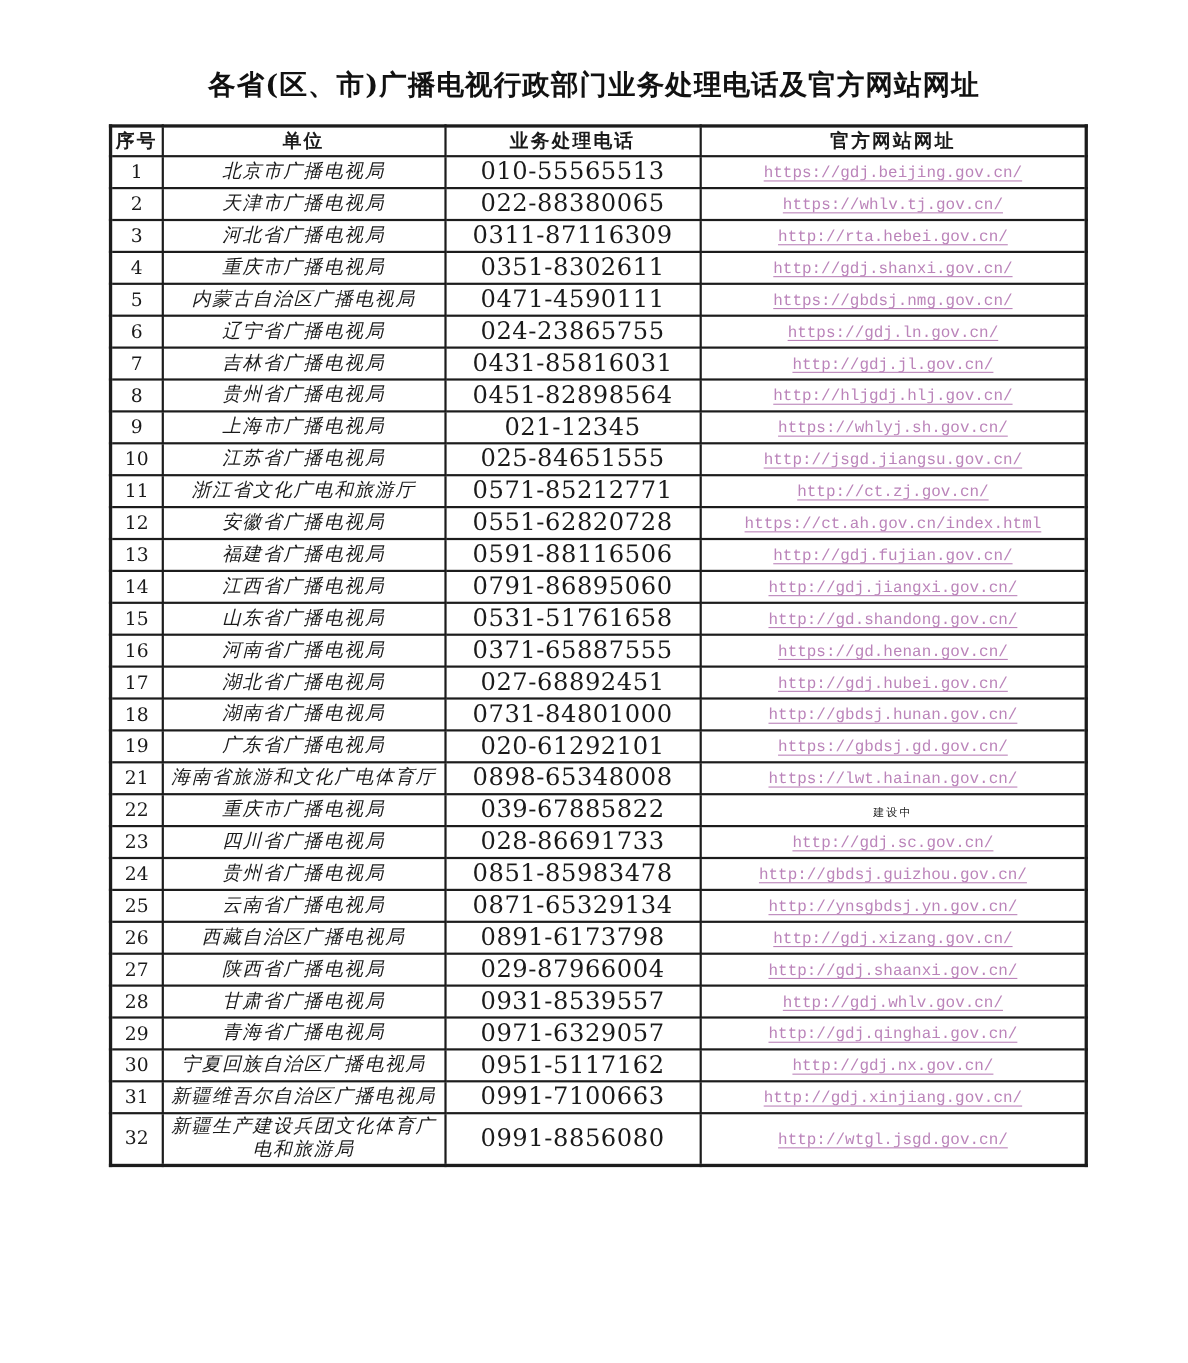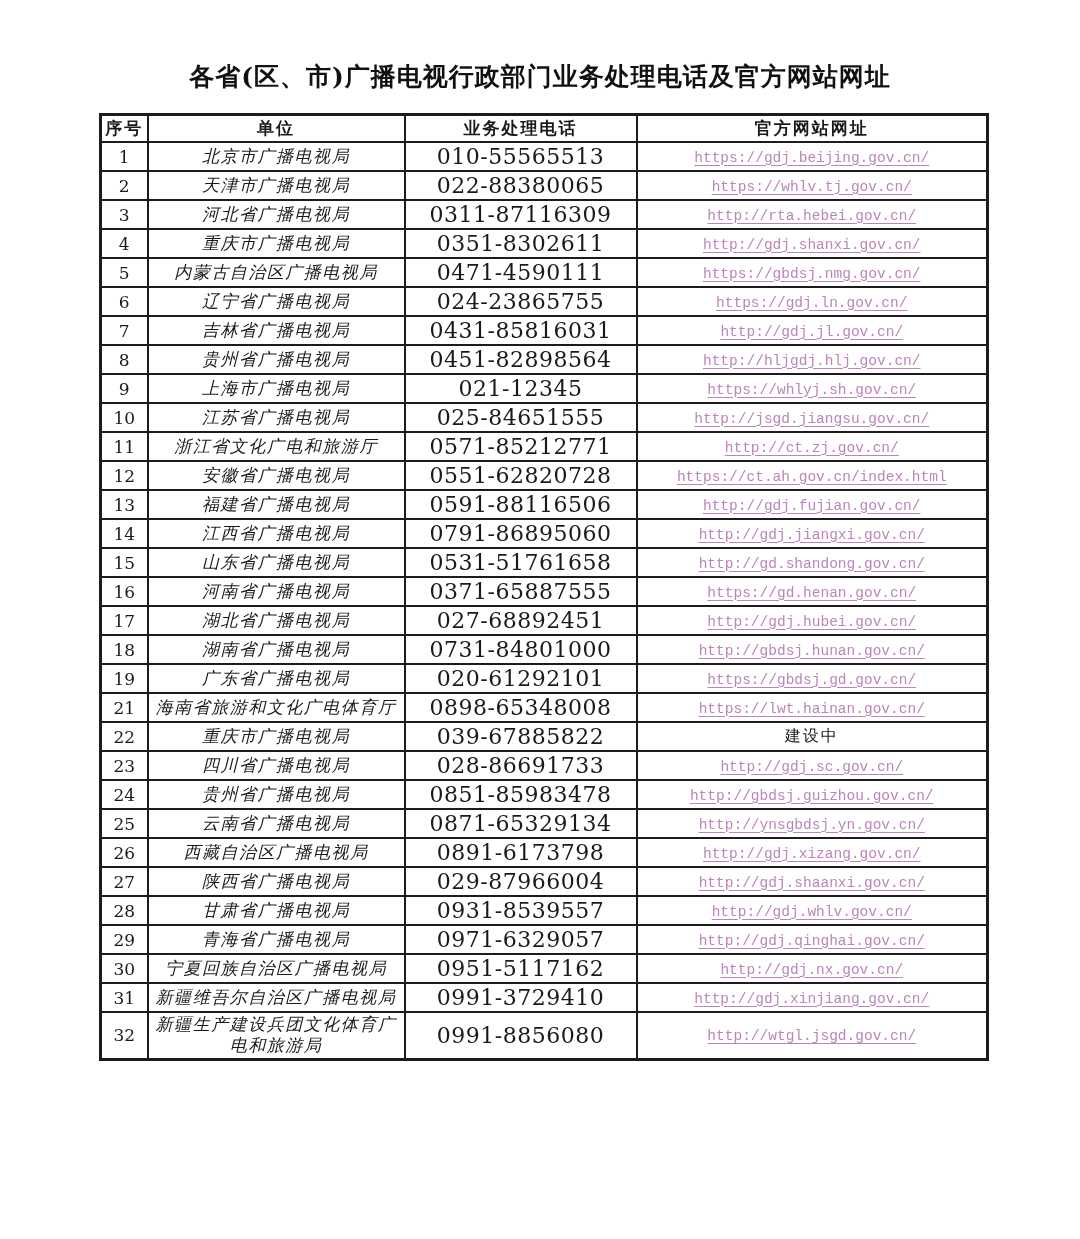--- a/index.html
+++ b/index.html
@@ -64,21 +64,21 @@
     font-style: italic;
   }
   .td-phone {
     font-size: 22px;
     letter-spacing: 0.5px;
   }
   .td-site {
     font-size: 15px;
   }
   .td-site .status-text {
-    font-size: 16px;
+    font-size: 10px;
     letter-spacing: 2px;
   }
   a.link {
     font-family: "Liberation Mono", "DejaVu Sans Mono", monospace;
     font-size: 14.5px;
     color: var(--link-color, #bb84ba);
     text-decoration: underline;
     text-underline-offset: 3px;
     letter-spacing: 0;
     white-space: nowrap;
@@ -276,21 +276,21 @@
         </tr>
         <tr>
           <td class="td-index">30</td>
           <td class="td-unit">宁夏回族自治区广播电视局</td>
           <td class="td-phone">0951-5117162</td>
           <td class="td-site"><a class="link" href="#">http://gdj.nx.gov.cn/</a></td>
         </tr>
         <tr>
           <td class="td-index">31</td>
           <td class="td-unit">新疆维吾尔自治区广播电视局</td>
-          <td class="td-phone">0991-3729410</td>
+          <td class="td-phone">0991-7100663</td>
           <td class="td-site"><a class="link" href="#">http://gdj.xinjiang.gov.cn/</a></td>
         </tr>
         <tr>
           <td class="td-index">32</td>
           <td class="td-unit">新疆生产建设兵团文化体育广电和旅游局</td>
           <td class="td-phone">0991-8856080</td>
           <td class="td-site"><a class="link" href="#">http://wtgl.jsgd.gov.cn/</a></td>
         </tr>
       </tbody>
   </table>

